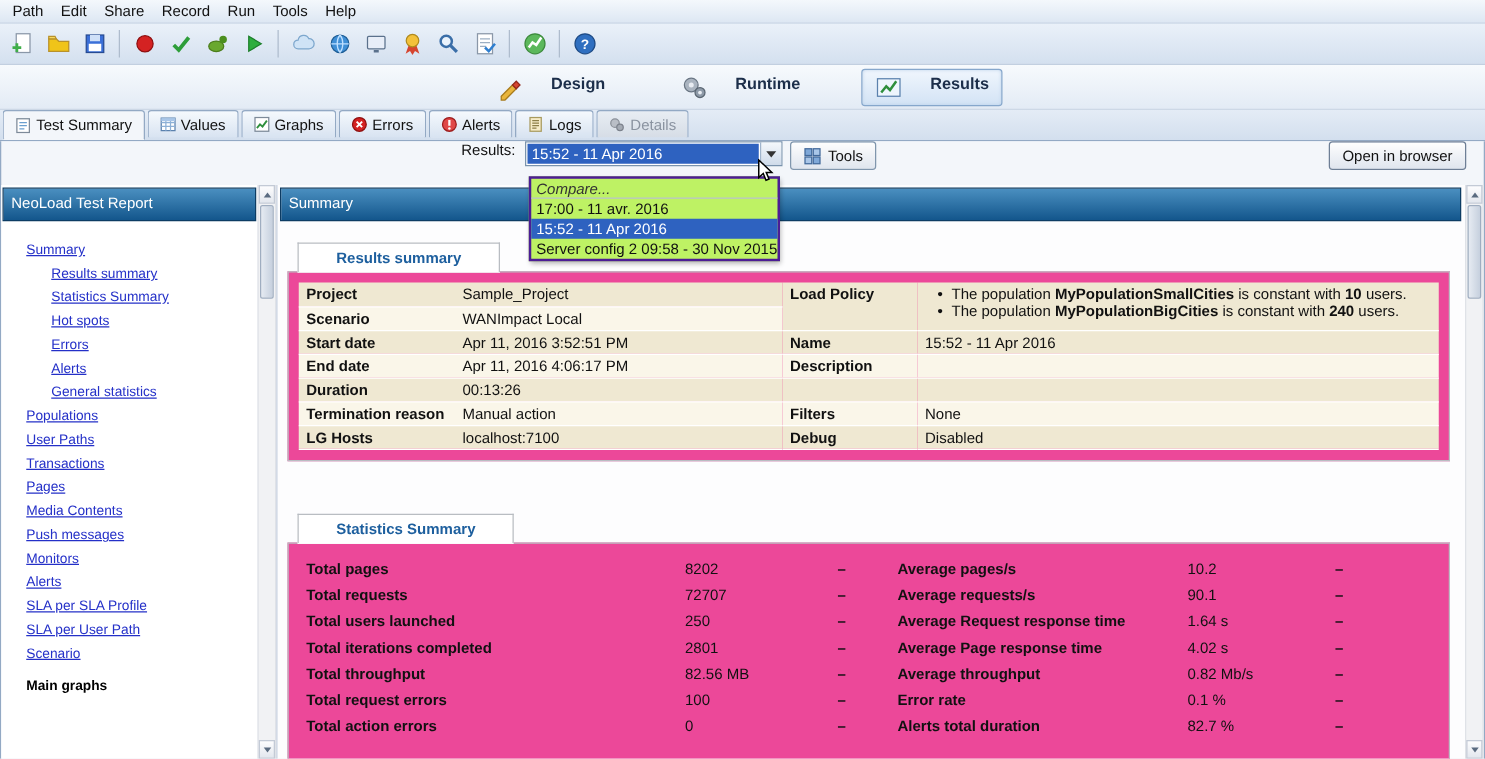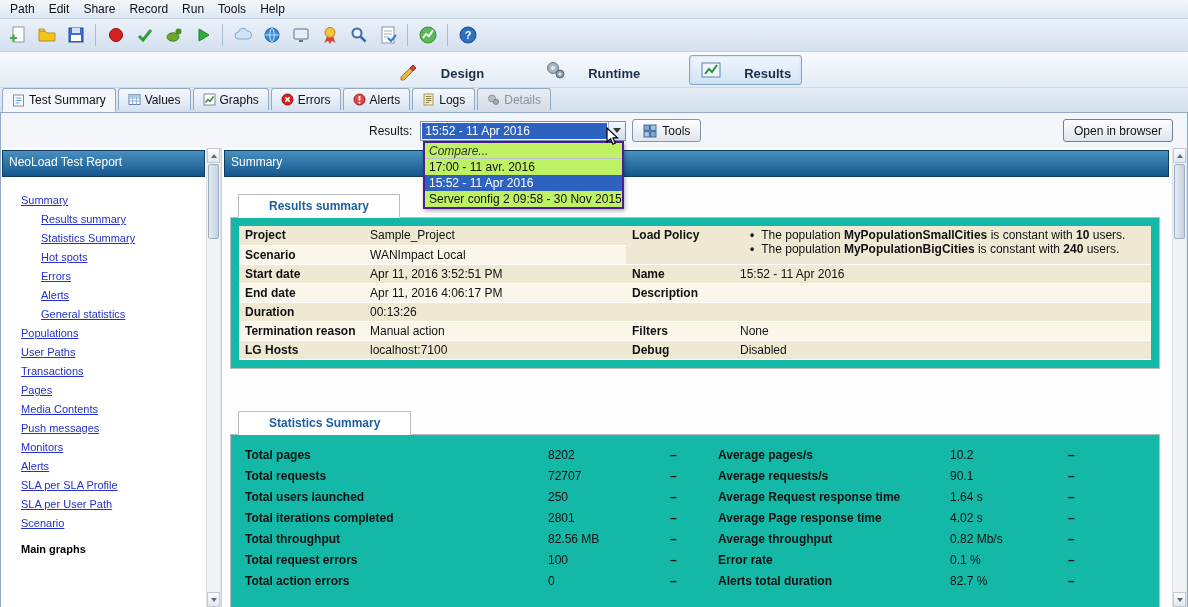--- a/index.html
+++ b/index.html
@@ -10,34 +10,34 @@
   .menubar{height:19px;display:flex;align-items:center;padding:0 3px;background:linear-gradient(#f4f8fc,#dde7f3);border-bottom:1px solid #c8d4e4}
   .menu-item{padding:1px 7px;cursor:default;white-space:nowrap}
 
   
   .toolbar{height:33px;display:flex;align-items:center;gap:2px;padding:0 4px;background:linear-gradient(#eaf1f9,#d4e0ef);border-bottom:1px solid #c2cfe0}
   .tbi{width:27px;height:27px;display:flex;align-items:center;justify-content:center;border-radius:3px}
   .tsep{width:1px;height:22px;background:#aebccd;margin:0 4px}
 
   
   .mode-row{height:36px;display:flex;align-items:center;justify-content:center;gap:38px;background:linear-gradient(#f7fafd,#e3ebf5);border-bottom:1px solid #cdd8e6}
-  .mode{display:flex;align-items:flex-end;gap:22px;padding:3px 10px;border:1px solid transparent;border-radius:3px}
+  .mode{display:flex;align-items:flex-start;gap:22px;padding:3px 10px;border:1px solid transparent;border-radius:3px}
   .mode-label{font-weight:bold;color:#1c2e4a;font-size:13px}
   .mode.active{border-color:#86a7cc;background:linear-gradient(#f0f6fd,#d3e3f5);box-shadow:inset 0 0 3px #bcd2ea}
 
   
   .tabbar{height:25px;background:linear-gradient(#e4ecf6,#d3dfee);display:flex;align-items:flex-start;padding-left:2px;border-bottom:1px solid #93a9c4}
   .tab{display:flex;align-items:center;gap:4px;padding:0 9px;margin-right:2px;border:1px solid #93a9c4;border-bottom:none;border-radius:3px 3px 0 0;background:linear-gradient(#f5f9fd,#d8e3f1);height:22px;white-space:nowrap}
   .tab.active{background:#f3f6fa;height:24px;border-bottom:1px solid #f3f6fa;margin-bottom:-1px}
   .tab.disabled{color:#8a93a0;background:linear-gradient(#e8edf3,#d6dde6)}
   .ti{display:inline-flex}
 
   
   .content-frame{height:494px;background:#f3f6fa;border-left:1px solid #93a9c4;border-right:1px solid #93a9c4;position:relative}
-  .results-bar{height:35px;display:flex;align-items:center}
+  .results-bar{height:35px;display:flex;}
   .results-label{margin-left:368px;white-space:nowrap}
   .combo{width:206px;height:20px;border:1px solid #7a93ad;background:#fff;display:flex;align-items:stretch;margin-left:8px}
   .combo-text{flex:1;margin:1px;padding:0 3px;background:var(--selection_blue,#2e62c0);color:#fff;line-height:16px;white-space:nowrap;overflow:hidden}
   .combo-btn{width:17px;background:linear-gradient(#f4f8fc,#cfdbea);border-left:1px solid #9fb4cc;display:flex;align-items:center;justify-content:center}
   .combo-arrow{width:0;height:0;border-left:4px solid transparent;border-right:4px solid transparent;border-top:5px solid #333}
   .btn{display:flex;align-items:center;gap:5px;height:23px;padding:0 10px;border:1px solid #8096ad;border-radius:3px;background:linear-gradient(#fefefe,#dfe5ee);white-space:nowrap}
   .tools-btn{margin-left:6px}
   .open-browser{margin-left:auto;margin-right:14px;border-color:#6e7f96}
 
   
@@ -61,21 +61,21 @@
   .sb-btn.bottom{margin-top:auto}
   .arr-up{width:0;height:0;border-left:3px solid transparent;border-right:3px solid transparent;border-bottom:4px solid #5a6b80}
   .arr-down{width:0;height:0;border-left:3px solid transparent;border-right:3px solid transparent;border-top:4px solid #5a6b80}
   .sb-thumb{margin:1px;height:75px;background:linear-gradient(90deg,#e6ebf2,#c6d0de);border:1px solid #9fadc0;border-radius:2px}
 
   .report{flex:1;background:#fdfdfe;border-left:1px solid #c6d0de;overflow:hidden;position:relative}
   .report-header{margin:2px 3px 0 2px}
 
   .panel-tab{display:inline-block;margin:17px 0 -1px 16px;padding:4px 30px;border:1px solid #b9bdc2;border-bottom:1px solid #fff;background:#fff;font-weight:bold;color:var(--section_label_blue,#1d5f9e);position:relative;z-index:2;white-space:nowrap}
   .panel-tab.stats{margin-top:42px}
-  .panel{margin:0 12px 0 8px;border:1px solid #b9bdc2;background:#14b8a6}
+  .panel{margin:0 12px 0 8px;border:1px solid #b9bdc2;background:#ec4899}
   .panel.stats{height:220px}
 
   
   .sumtable{width:calc(100% - 16px);margin:8px;border-collapse:collapse}
   .sumtable td{padding:2px 6px;border-bottom:1px solid #fff;vertical-align:top;height:19px}
   tr.dark td{background:var(--cream_dark,#efe8d2)}
   tr.light td{background:var(--cream_light,#faf6e9)}
   td.lbl{font-weight:bold;width:125px}
   td.val{width:262px}
   td.lbl2{font-weight:bold;width:108px}

